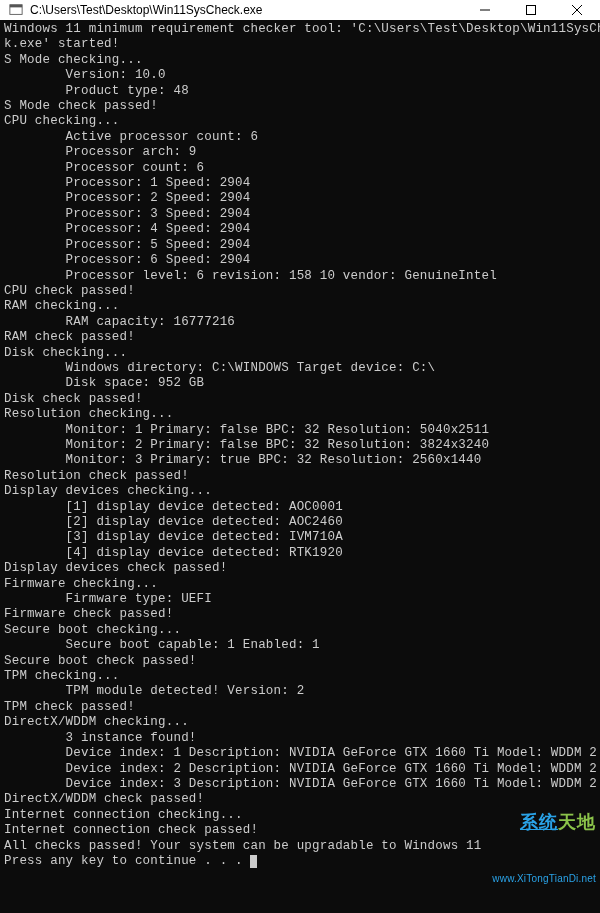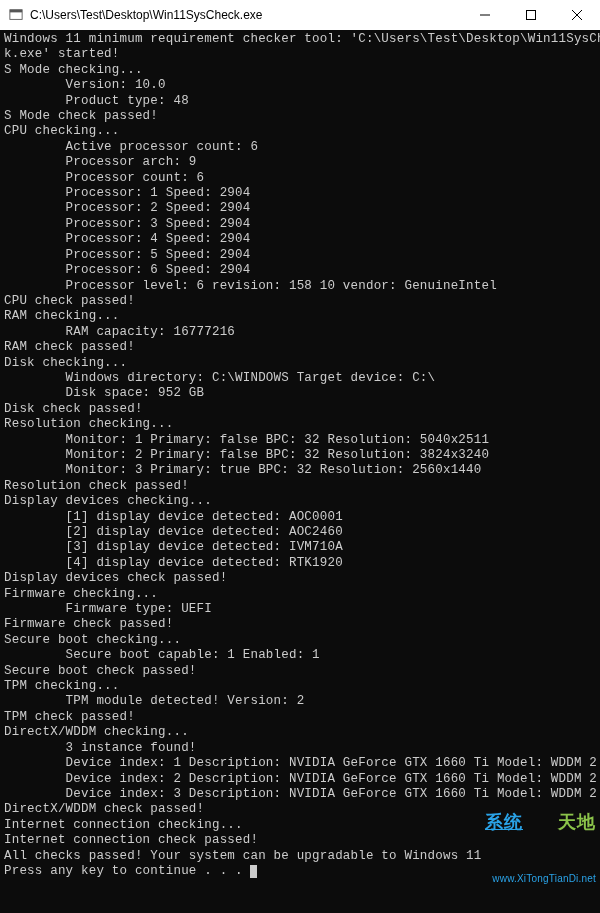--- a/index.html
+++ b/index.html
@@ -7,21 +7,21 @@
     width: 600px;
     height: 913px;
     background: #0c0c0c;
     font-family: Consolas, 'Courier New', monospace;
     font-size: 13px;
     overflow: hidden;
     display: flex;
     flex-direction: column;
   }
   .titlebar {
-    height: 30px;
+    height: 20px;
     background: #ffffff;
     display: flex;
     align-items: center;
     padding: 0 0 0 8px;
     font-family: 'Segoe UI', Tahoma, sans-serif;
     font-size: 12px;
     color: #000;
     flex-shrink: 0;
   }
   .titlebar-icon {
@@ -71,21 +71,21 @@
     pointer-events: none;
     text-align: right;
     line-height: 1;
   }
   .watermark .cn {
     font-size: 18px;
     font-weight: bold;
     letter-spacing: 1px;
   }
   .watermark .cn .c1 { color: #2aa3e8; text-decoration: underline; }
-  .watermark .cn .c2 { color: #8bc34a; margin-left: 35px; }
+  .watermark .cn .c2 { color: #8bc34a; }
   .watermark .url {
     font-size: 10px;
     color: #2aa3e8;
     margin-top: 18px;
   }
 </style>
 </head>
 <body>
 
 <div class="titlebar">

